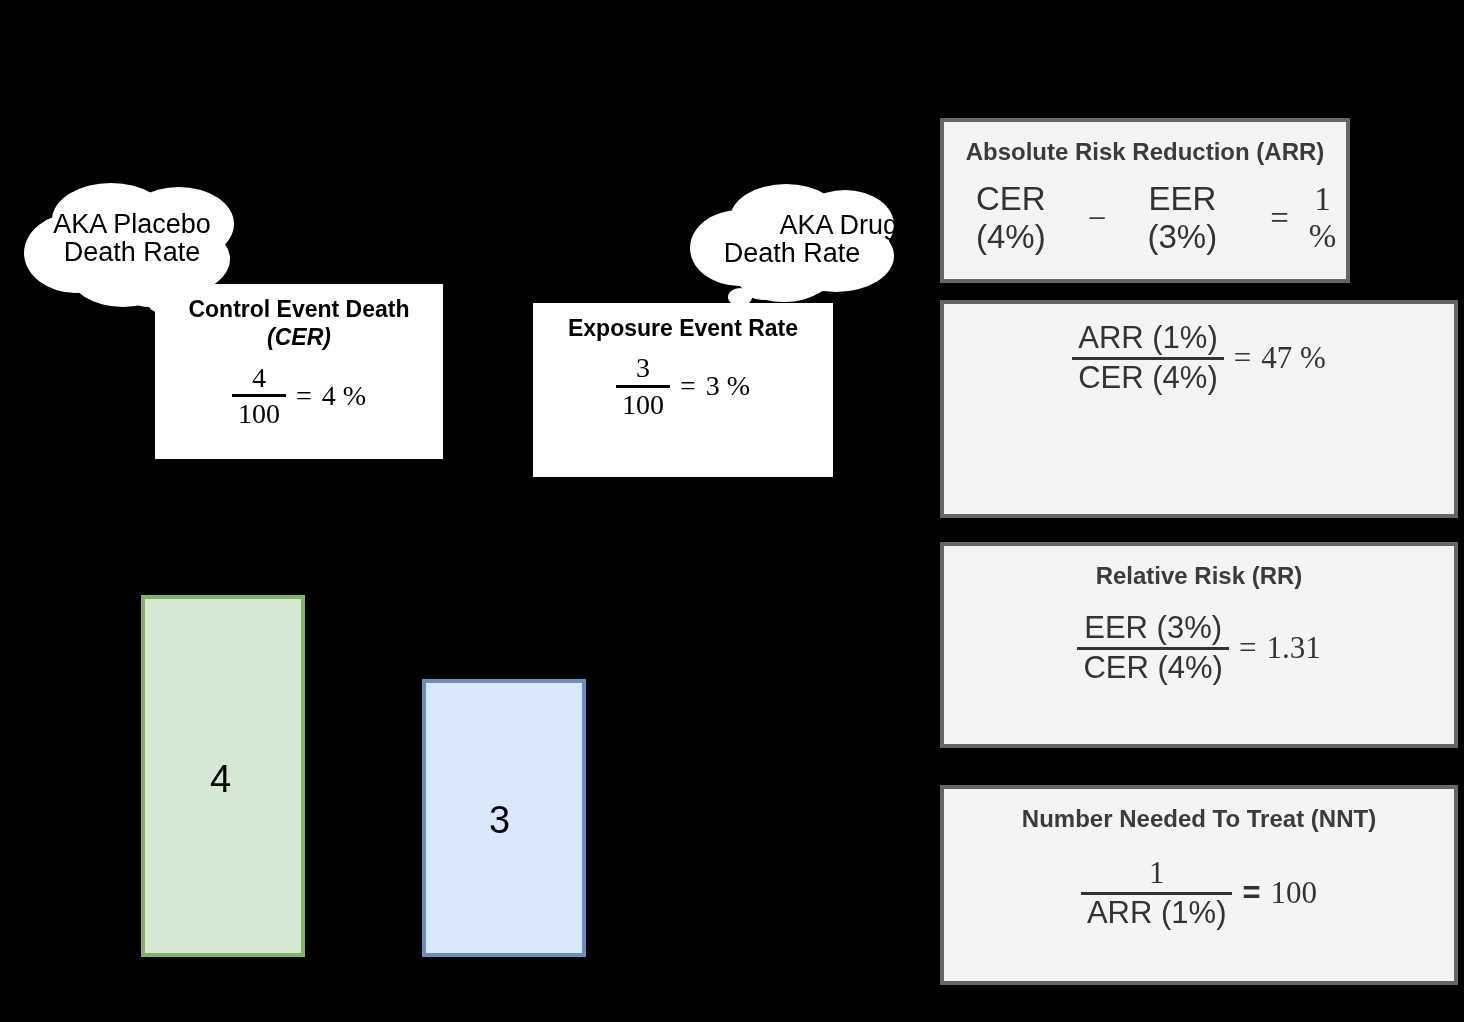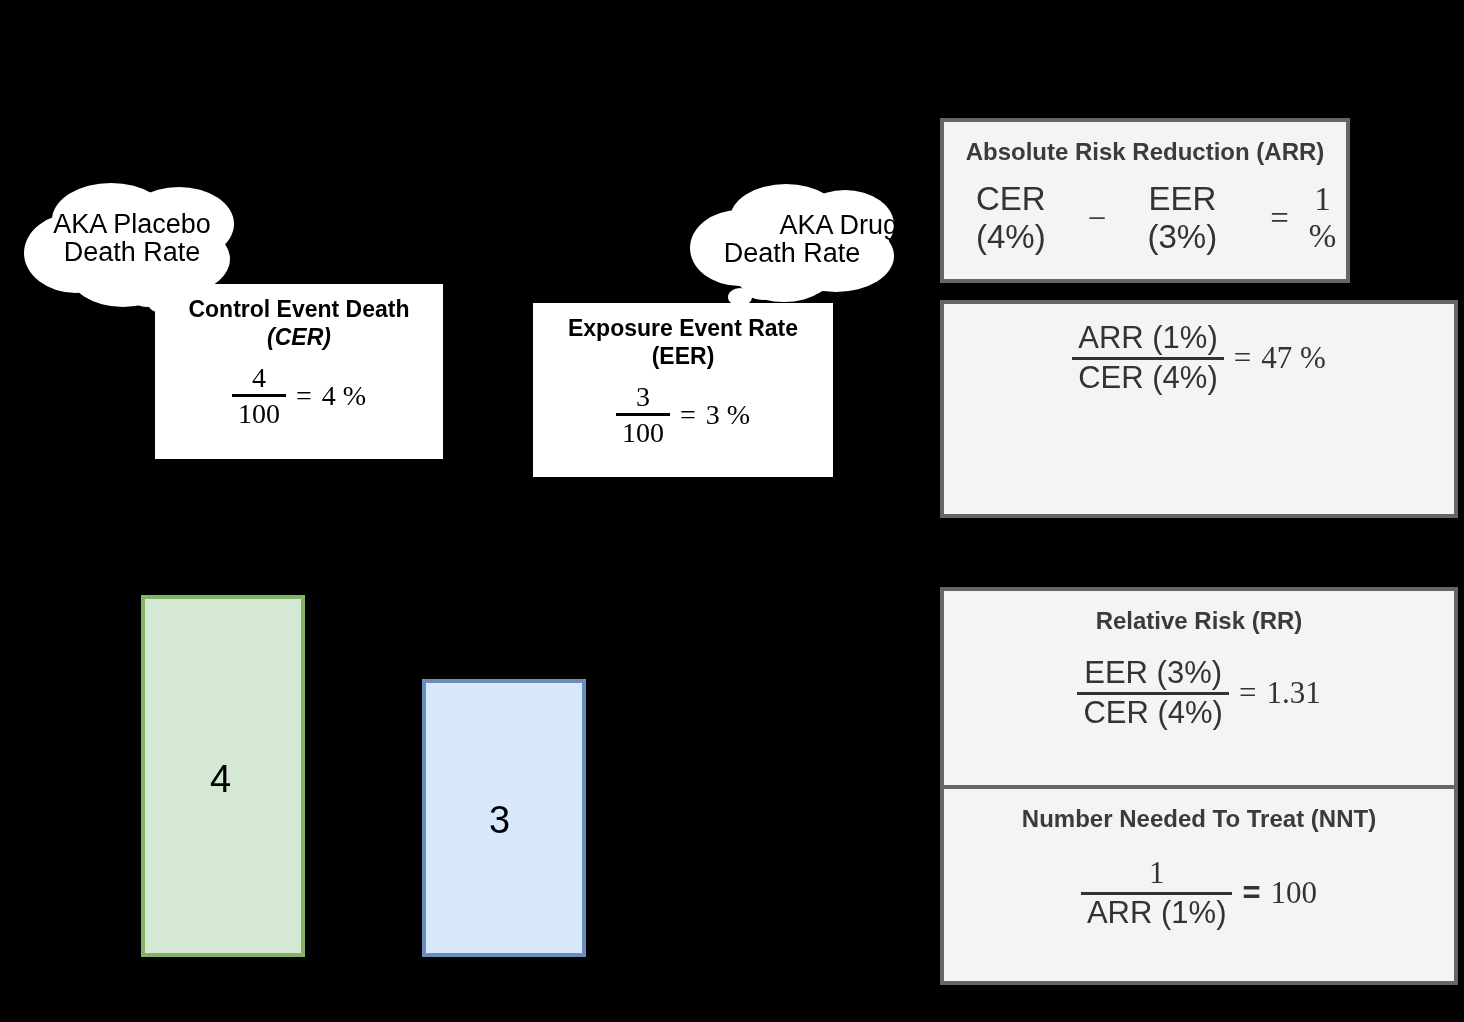--- a/index.html
+++ b/index.html
@@ -176,21 +176,20 @@
         <span class="bar"></span>
         <span class="den">100</span>
       </span>
       <span class="op serif">=</span>
       <span class="serif">4 %</span>
     </div>
   </div>
 
   <div class="white-box" style="left:513px; top:303px; width:300px; height:174px;margin-left:20px;">
     <div class="wb-title">Exposure Event Rate</div>
-    <div class="wb-title" style="padding-top:2px;">(EER)</div>
     <div class="math blackmath" style="margin-top:10px; font-size:28px;">
       <span class="frac serif">
         <span class="num">3</span>
         <span class="bar"></span>
         <span class="den">100</span>
       </span>
       <span class="op serif">=</span>
       <span class="serif">3 %</span>
     </div>
   </div>
@@ -226,21 +225,21 @@
       <span class="frac sans">
         <span class="num">ARR (1%)</span>
         <span class="bar"></span>
         <span class="den">CER (4%)</span>
       </span>
       <span class="op serif">=</span>
       <span class="serif">47 %</span>
     </div>
   </div>
 
-  <div class="metric-box" style="left:940px; top:542px; width:518px; height:206px;margin-top:45px;">
+  <div class="metric-box" style="left:940px; top:542px; width:518px; height:206px;">
     <div class="mb-title">Relative Risk (RR)</div>
     <div class="math mb-formula" style="font-size:31px; margin-top:20px;">
       <span class="frac sans">
         <span class="num">EER (3%)</span>
         <span class="bar"></span>
         <span class="den">CER (4%)</span>
       </span>
       <span class="op serif">=</span>
       <span class="serif">1.31</span>
     </div>

